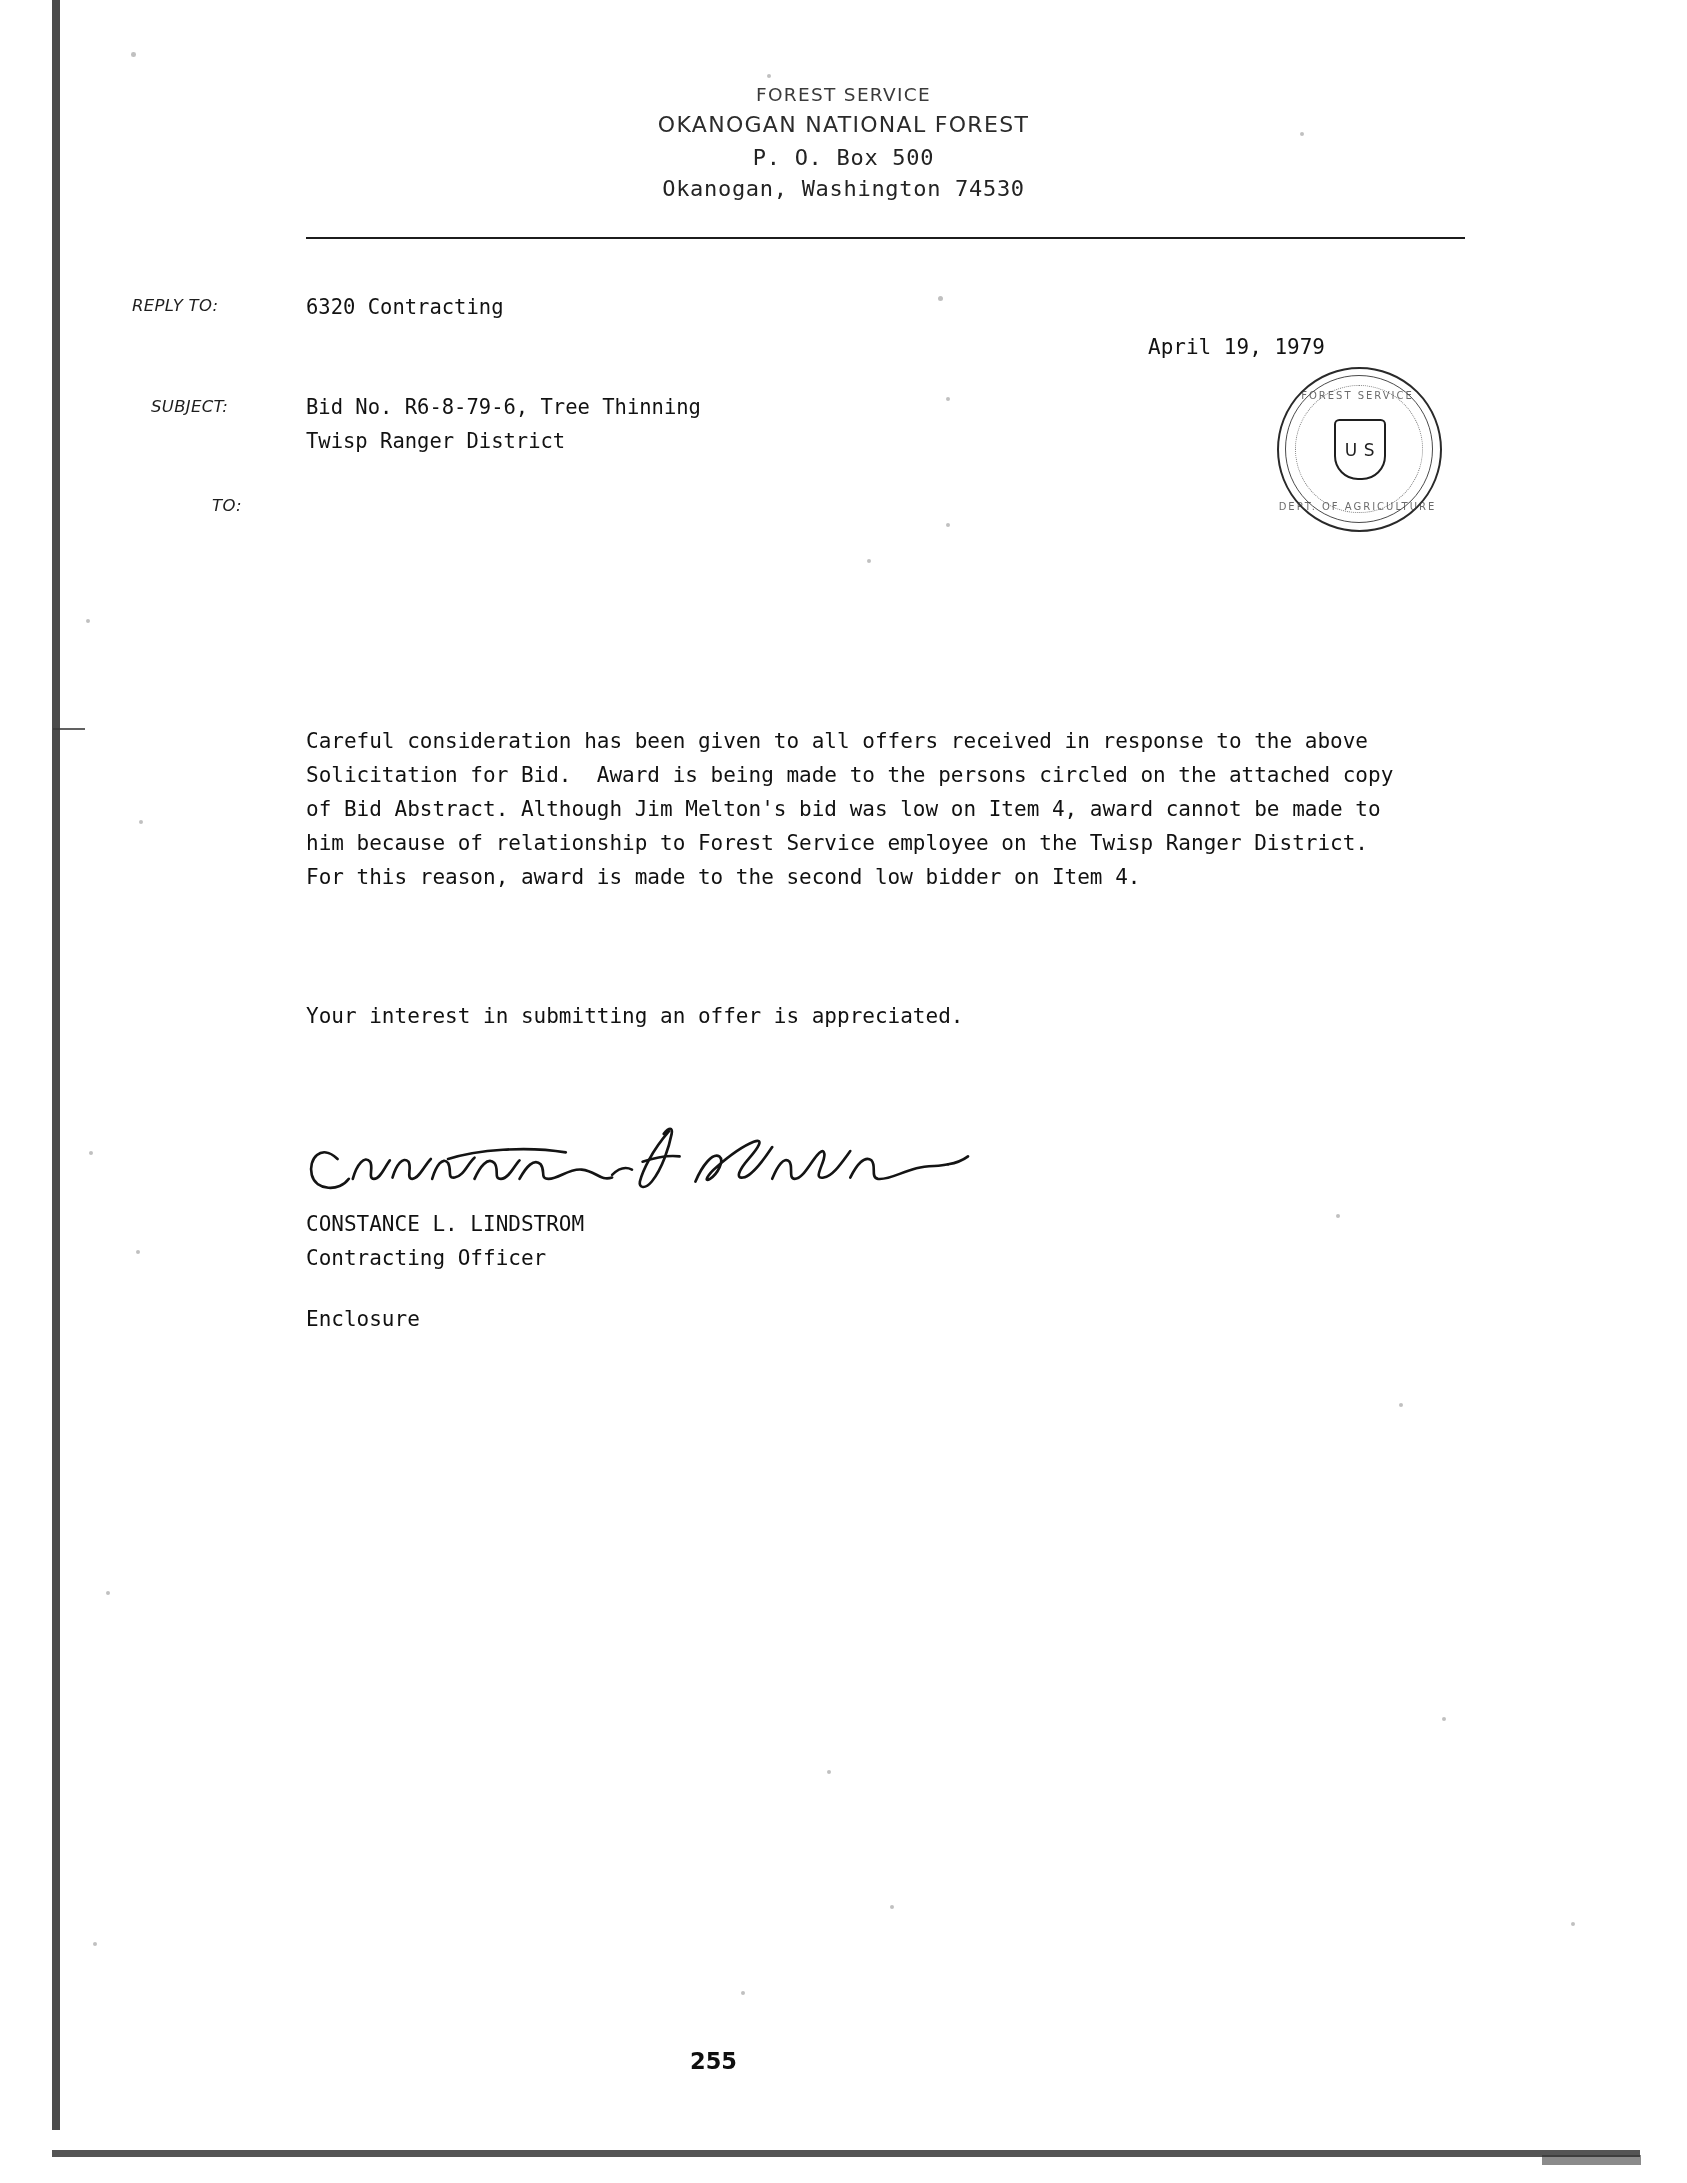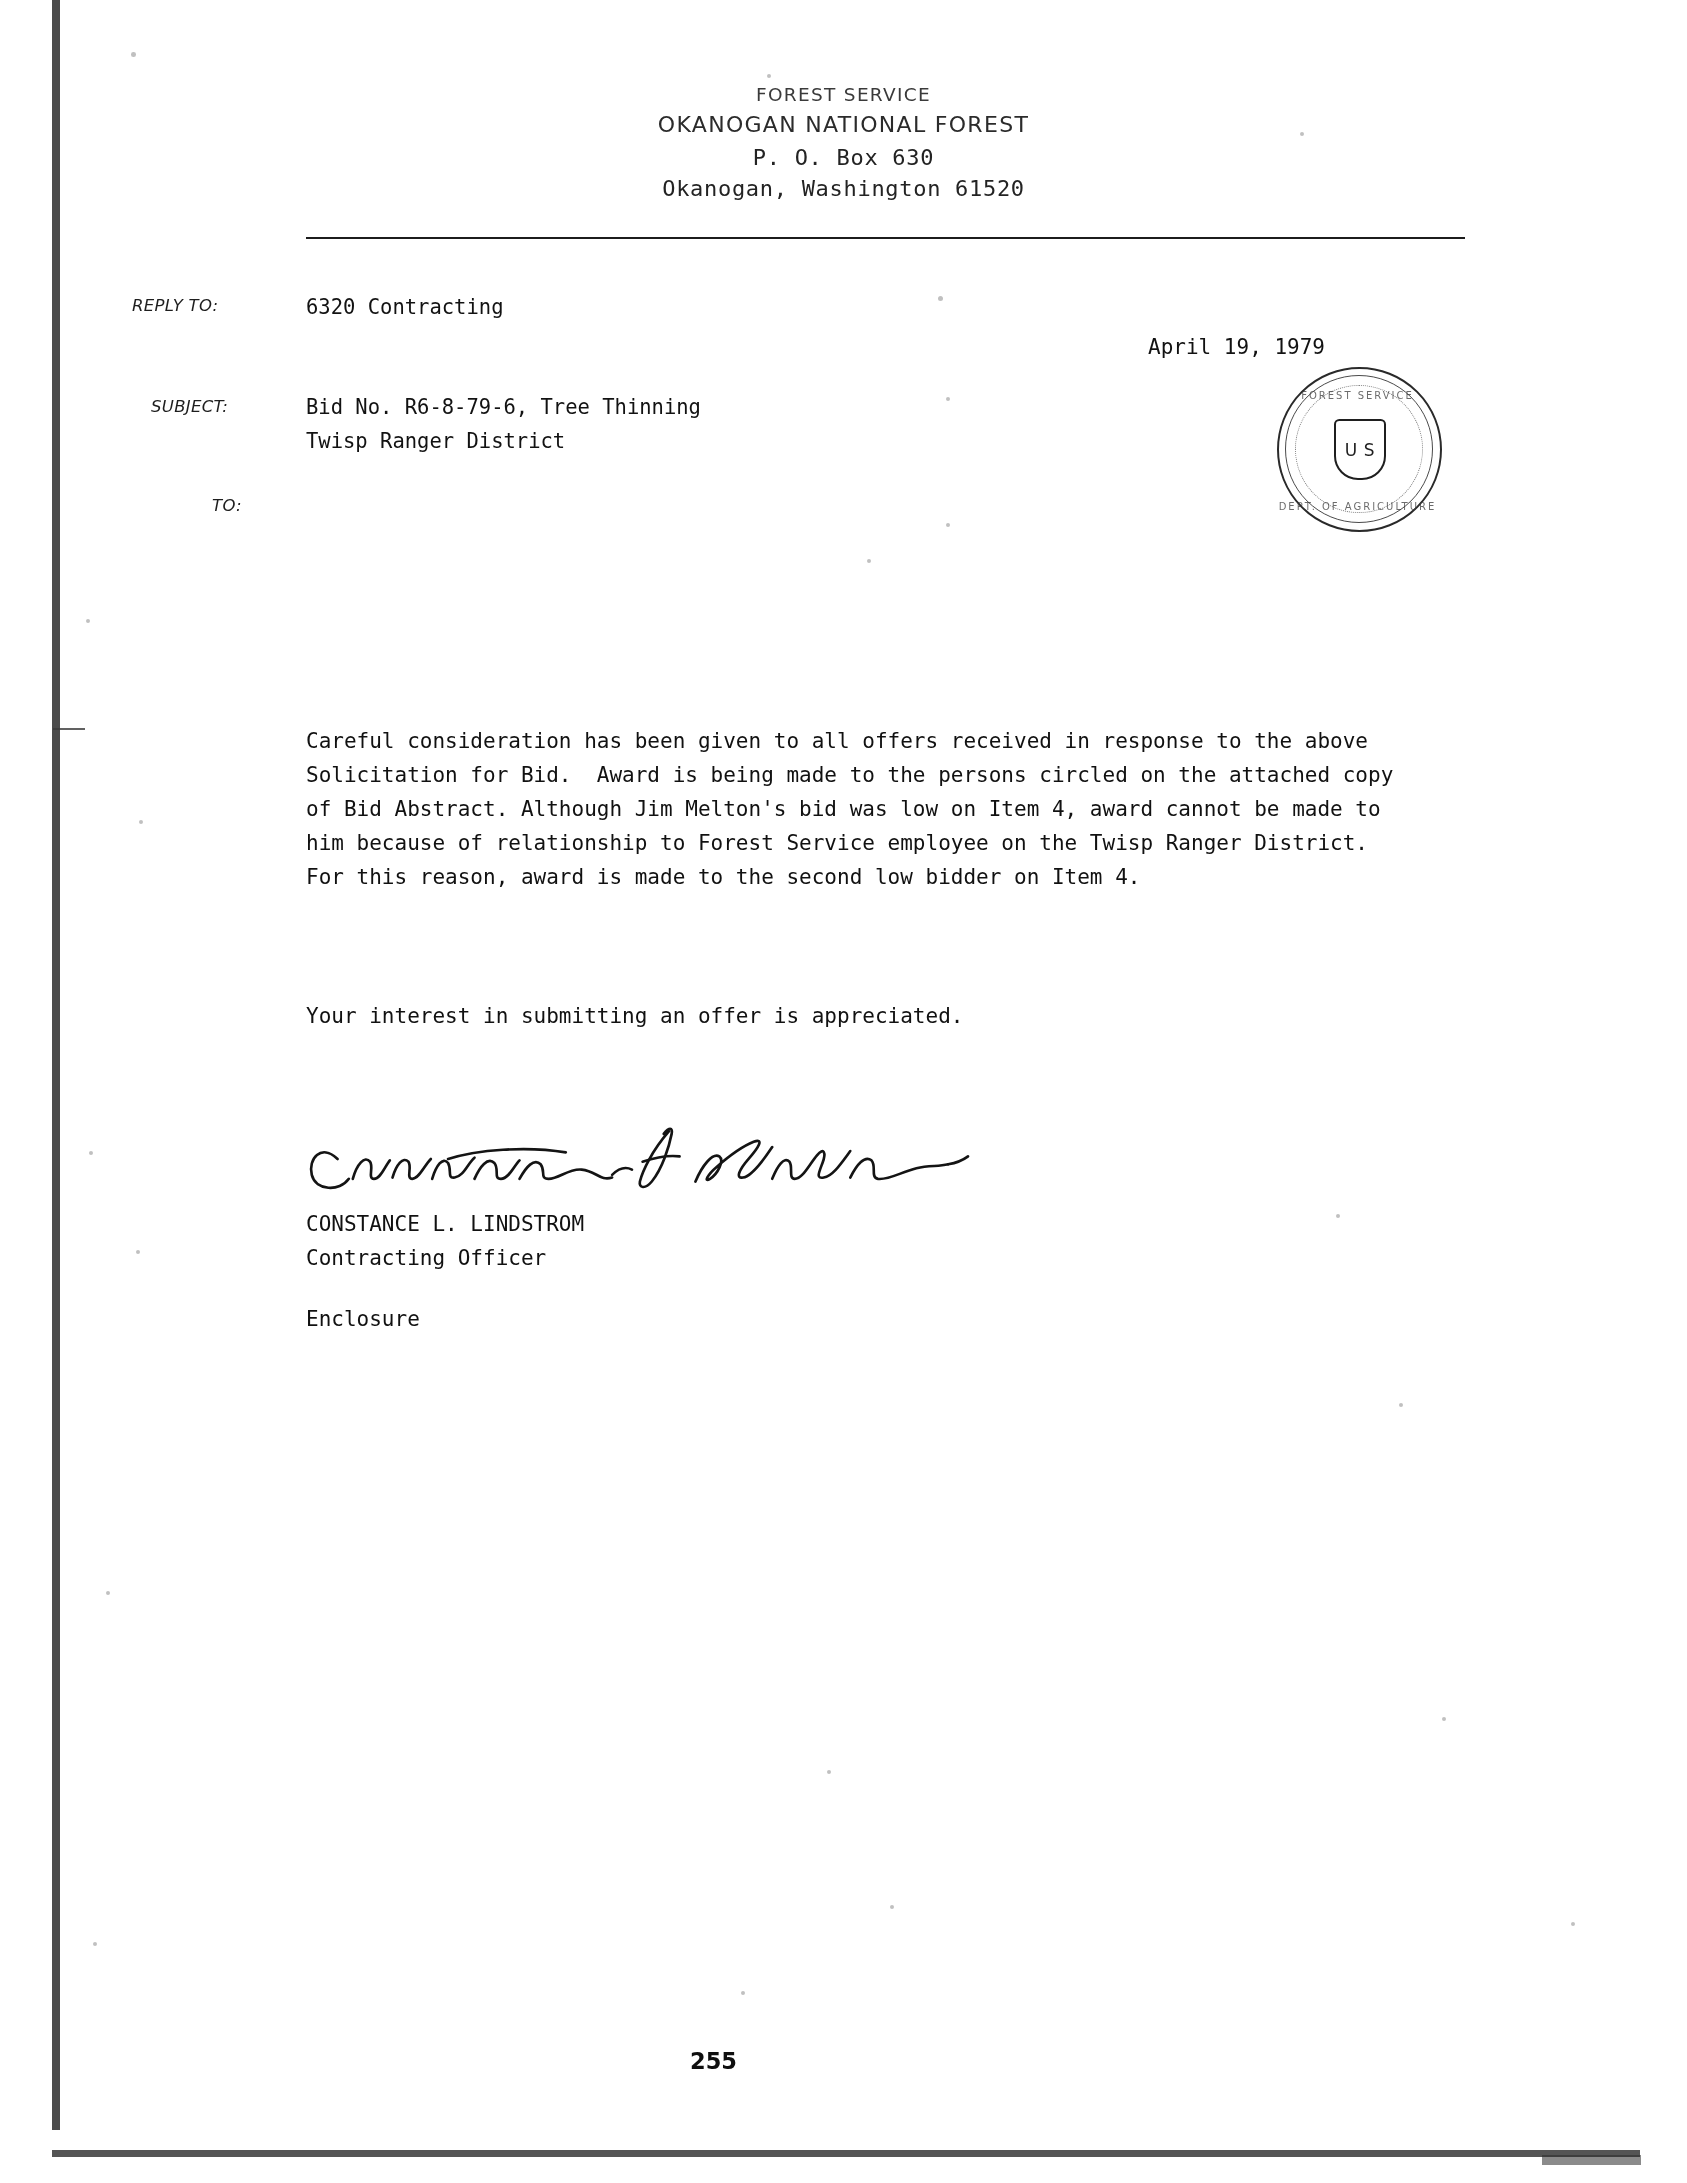--- a/index.html
+++ b/index.html
@@ -276,22 +276,22 @@
   <div class="speck" style="left:1571px; top:1922px; width:4px; height:4px;"></div>
   <div class="speck" style="left:93px; top:1942px; width:4px; height:4px;"></div>
   <div class="speck" style="left:890px; top:1905px; width:4px; height:4px;"></div>
   <div class="speck" style="left:741px; top:1991px; width:4px; height:4px;"></div>
 
   <div class="margin-dash"></div>
 
   <div class="letterhead">
     <div class="lh-line lh2">FOREST SERVICE</div>
     <div class="lh-line lh3">OKANOGAN NATIONAL FOREST</div>
-    <div class="lh-line lh4">P. O. Box 630</div>
-    <div class="lh-line lh5">Okanogan, Washington 61520</div>
+    <div class="lh-line lh4">P. O. Box 500</div>
+    <div class="lh-line lh5">Okanogan, Washington 74530</div>
   </div>
   <div class="rule"></div>
 
   <div class="lbl" style="left:132px; top:296px;">REPLY TO:</div>
   <div class="fld" style="left:306px; top:290px;">6320 Contracting</div>
   <div class="date">April 19, 1979</div>
 
   <div class="lbl" style="left:151px; top:397px;">SUBJECT:</div>
   <div class="fld" style="left:306px; top:390px;">Bid No. R6-8-79-6, Tree Thinning
 Twisp Ranger District</div>

